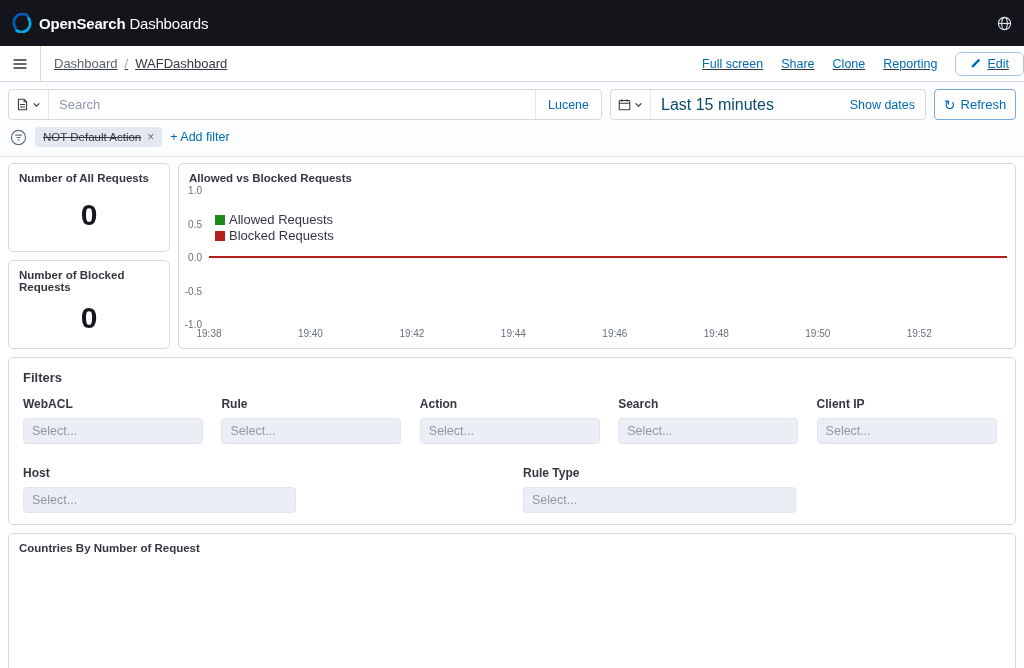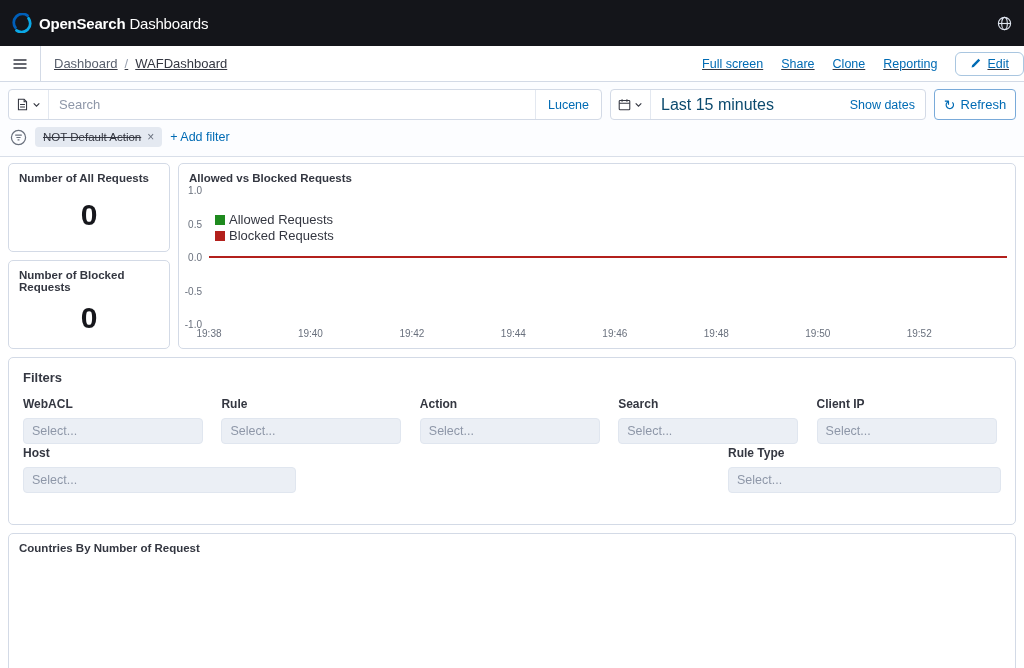--- a/index.html
+++ b/index.html
@@ -114,21 +114,21 @@
   .panel-filters { height: 168px; padding: 12px 14px; }
   .filters-title { font-size: 13px; font-weight: 700; color: #343741; }
   .fields-row1 { margin-top: 12px; display: grid; grid-template-columns: repeat(5, 1fr); gap: 14px; }
   .field-label { font-size: 12px; font-weight: 700; color: #343741; margin-bottom: 7px; }
   .select-input {
     width: 180px; height: 26px; background: #ebeff5; border: 1px solid #e0e6ef;
     border-radius: 4px; font-size: 12.5px; color: #343741; padding: 0 8px; outline: none;
     font-family: "Liberation Sans", sans-serif;
   }
   .select-input::placeholder { color: #8e97a8; }
-  .fields-row2 { margin-top: 2px; display: flex; justify-content: space-between; }
+  .fields-row2 { margin-top: 22px; display: flex; }
   .field-host .select-input, .field-ruletype .select-input { width: 273px; }
   .field-ruletype { margin-left: 227px; }
   
   .panel-countries { height: 220px; position: relative; }
   
   .icon { display: inline-flex; align-items: center; justify-content: center; }
 </style>
 </head>
 <body>
 

